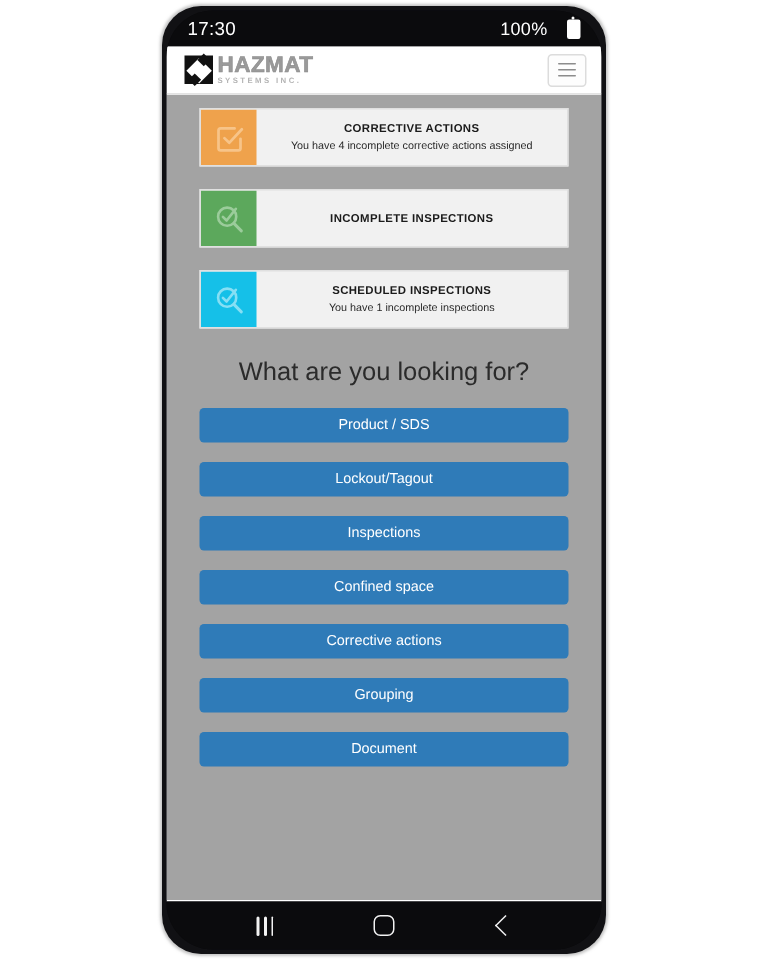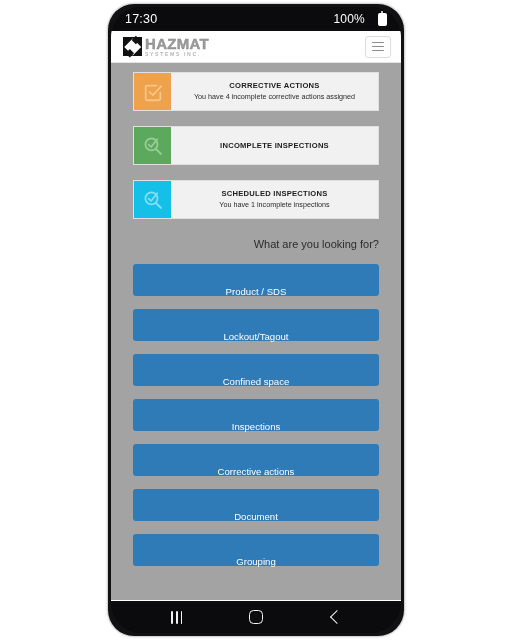--- a/index.html
+++ b/index.html
@@ -214,42 +214,42 @@
   }
   .alert-desc {
     font-size: 7.2px;
     color: #2a2a2a;
     line-height: 1.3;
     margin-top: 1.5px;
   }
 
   
   .prompt {
-    text-align: right;
-    font-size: 11px;
+    text-align: center;
+    font-size: 17px;
     color: #2b2b2b;
     margin: 19px 0 14px 0;
   }
 
   
   .action-btn {
     display: block;
     width: 100%;
     height: 23px;
     line-height: 23px;
     background: #2f7bb8;
     color: #ffffff;
     border: none;
     border-radius: 3px;
     font-size: 9.6px;
     font-family: "Liberation Sans", sans-serif;
     text-align: center;
     margin-bottom: 13px;
     cursor: pointer;
-    padding: 16px;
+    padding: 0;
   }
 
   
   .nav-bar {
     position: absolute;
     left: 0;
     bottom: 0;
     width: 290px;
     height: 32px;
     background: #0b0b0d;
@@ -362,25 +362,25 @@
             <div class="alert-body">
               <div class="alert-title">SCHEDULED INSPECTIONS</div>
               <div class="alert-desc">You have 1 incomplete inspections</div>
             </div>
           </div>
 
           <div class="prompt">What are you looking for?</div>
 
           <button class="action-btn">Product / SDS</button>
           <button class="action-btn">Lockout/Tagout</button>
+          <button class="action-btn">Inspections</button>
           <button class="action-btn">Confined space</button>
-          <button class="action-btn">Inspections</button>
           <button class="action-btn">Corrective actions</button>
+          <button class="action-btn">Grouping</button>
           <button class="action-btn">Document</button>
-          <button class="action-btn">Grouping</button>
 
         </div>
       </div>
 
       <div class="nav-bar">
         <div class="nav-btn">
           <span class="nav-recents">
               <i></i>
               <i></i>
               <i></i>

